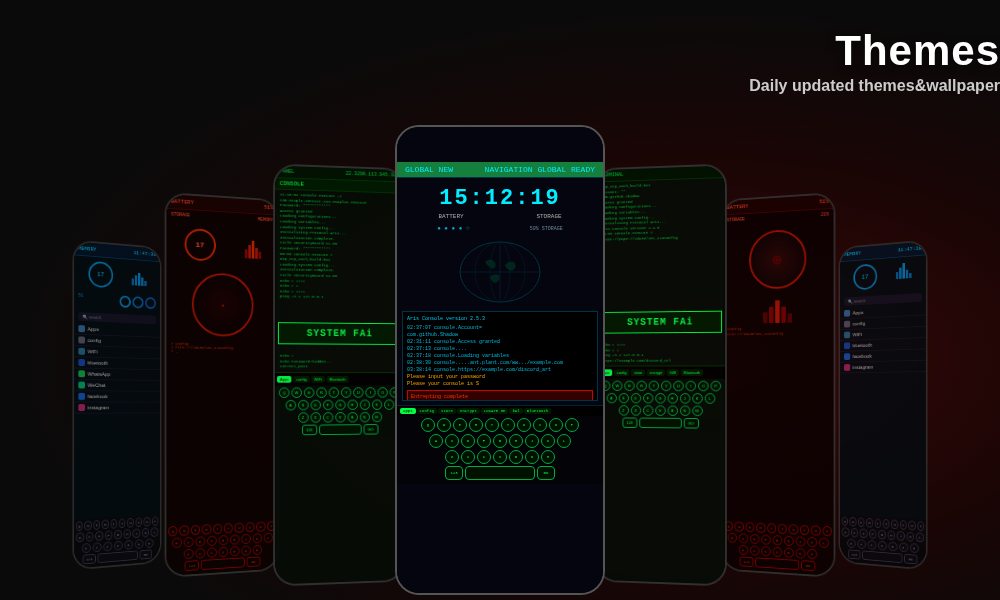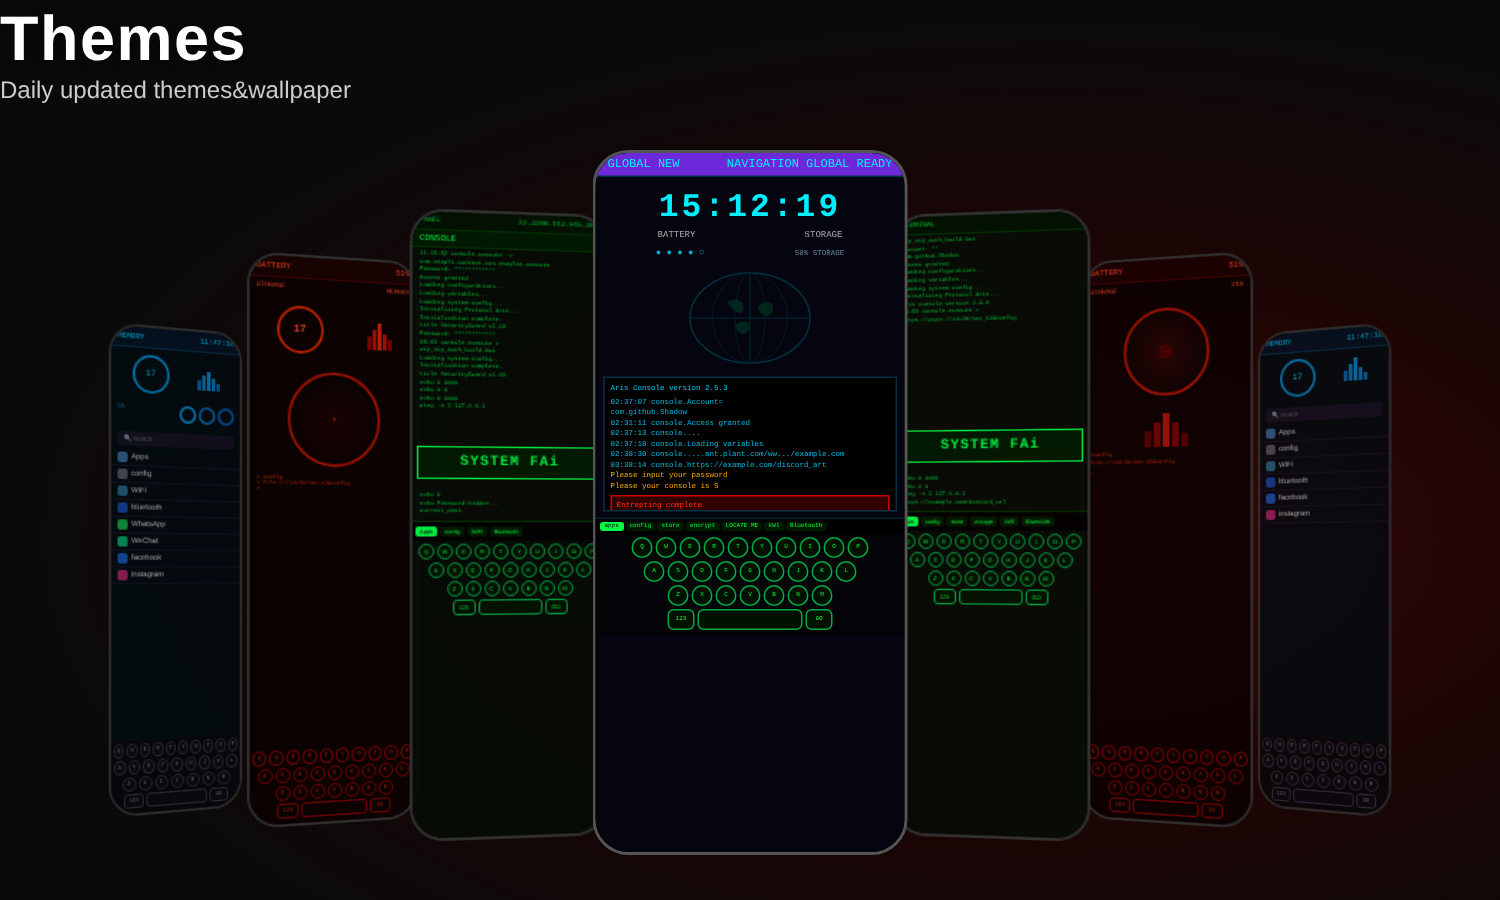--- a/index.html
+++ b/index.html
@@ -17,34 +17,34 @@
       position: absolute;
       inset: 0;
       background: radial-gradient(ellipse at 70% 60%, #3a0808 0%, #1a0505 40%, #0a0a0a 70%);
       z-index: 0;
     }
 
     
     .header {
       position: relative;
       z-index: 10;
-      text-align: left;
-      padding: 2px 0 10px;
+      text-align: right;
+      padding: 27px 0 10px;
     }
     .header-title {
       font-size: 42px;
       font-weight: bold;
       color: #ffffff;
       letter-spacing: 1px;
       text-shadow: 0 2px 8px rgba(0,0,0,0.5);
     }
     .header-subtitle {
       font-size: 16px;
       color: #cccccc;
-      font-weight: normal;
+      font-weight: bold;
       margin-top: 2px;
     }
 
     
     .phones-container {
       position: relative;
       z-index: 5;
       display: flex;
       justify-content: center;
       align-items: flex-end;
@@ -162,27 +162,28 @@
       color: #000;
     }
 
     
     .screen-center {
       background: #050510;
       color: #00eeff;
       font-family: 'Courier New', monospace;
     }
     .center-status-bar {
-      background: #6d28d9;
+      background: #15803d;
       color: #00eeff;
       font-size: 8px;
       padding: 3px 8px;
       display: flex;
       justify-content: space-between;
       border-bottom: 1px solid #003344;
+      margin-top: 35px;
     }
     .center-time {
       font-size: 22px;
       font-weight: bold;
       color: #00eeff;
       text-align: center;
       padding: 8px 0 2px;
       letter-spacing: 2px;
     }
     .center-labels {

